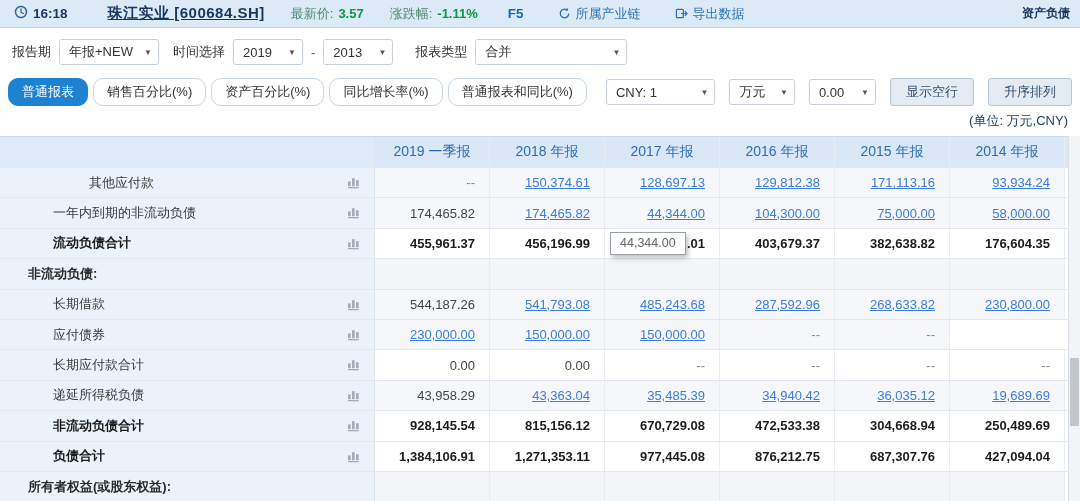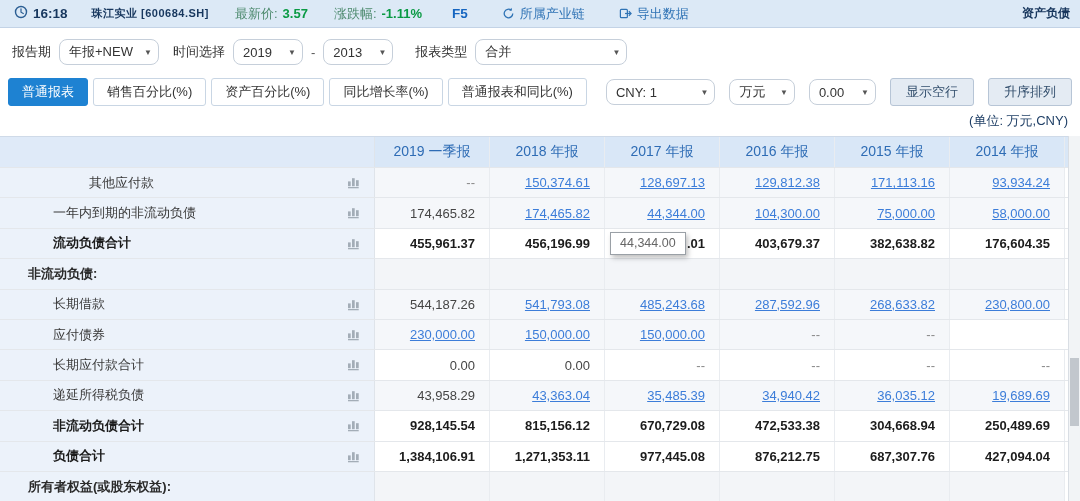--- a/index.html
+++ b/index.html
@@ -3,41 +3,41 @@
 <meta charset="utf-8">
 <style>
   * { margin:0; padding:0; box-sizing:border-box; }
   html,body { width:1080px; height:501px; overflow:hidden; background:#fff;
     font-family:"Liberation Sans","DejaVu Sans",sans-serif; }
 
   
   .topbar { height:28px; background:#dce9f6; border-bottom:1px solid #c3d3e6;
     display:flex; align-items:center; padding:0 10px 0 14px; font-size:13px; color:#17375e; }
   .topbar .time { font-weight:bold; margin-left:5px; font-size:13.5px; }
-  .topbar .stock { font-weight:bold; font-size:11px; margin-left:24px; letter-spacing:.5px; }
+  .topbar .stock { font-weight:bold; font-size:15px; margin-left:40px; letter-spacing:.5px;text-decoration:underline; }
   .grp { display:flex; align-items:center; margin-left:26px; }
   .lbl-green { color:#4d8a6e; }
   .val-green { color:#0a9a44; font-weight:bold; margin-left:5px; }
   .f5 { color:#1565c0; font-weight:bold; margin-left:30px; font-size:13.5px; }
   .toplink { display:flex; align-items:center; color:#2f73b5; margin-left:34px; cursor:pointer; }
   .toplink .ticon { margin-right:5px; display:flex; }
   .page-title { margin-left:auto; font-weight:bold; font-size:12px; color:#16355c; }
 
   
   .filterbar { height:48px; display:flex; align-items:center; padding:0 10px; font-size:13px; color:#333; }
   .flabel { margin:0 8px 0 2px; }
-  .fselect { position:relative; height:26px; border:1px solid #c6cfda; border-radius:8px;
+  .fselect { position:relative; height:26px; border:1px solid #c6cfda; border-radius:3px;
     background:#fff; display:flex; align-items:center; padding:0 22px 0 9px; color:#333; cursor:pointer; }
   .fselect .caret { position:absolute; right:6px; top:8px; font-size:8px; color:#555; }
   .sep { margin:0 8px; color:#555; }
 
   
   .tabsbar { height:32px; display:flex; align-items:center; padding:0 8px; font-size:13px; }
   .tab { border:1px solid #c9d6e4; background:#fff; color:#333; padding:4px 13px;
-    border-radius:3px; margin-right:5px; cursor:pointer; white-space:nowrap; }
+    border-radius:10px; margin-right:5px; cursor:pointer; white-space:nowrap; }
   .tab.active { background:#1e82d2; border-color:#1e82d2; color:#fff; }
   .toolsel { margin-left:14px; }
   .btn { background:#e4ebf3; border:1px solid #b7c5d6; color:#334f6d; border-radius:3px;
     padding:4px 15px; margin-left:14px; cursor:pointer; white-space:nowrap; }
 
   .unitrow { height:26px; display:flex; align-items:center; justify-content:flex-end;
     padding-right:12px; font-size:13px; color:#1f3f66; }
 
   
   .table-wrap { position:absolute; left:0; top:136px; width:1068px; height:466px;

